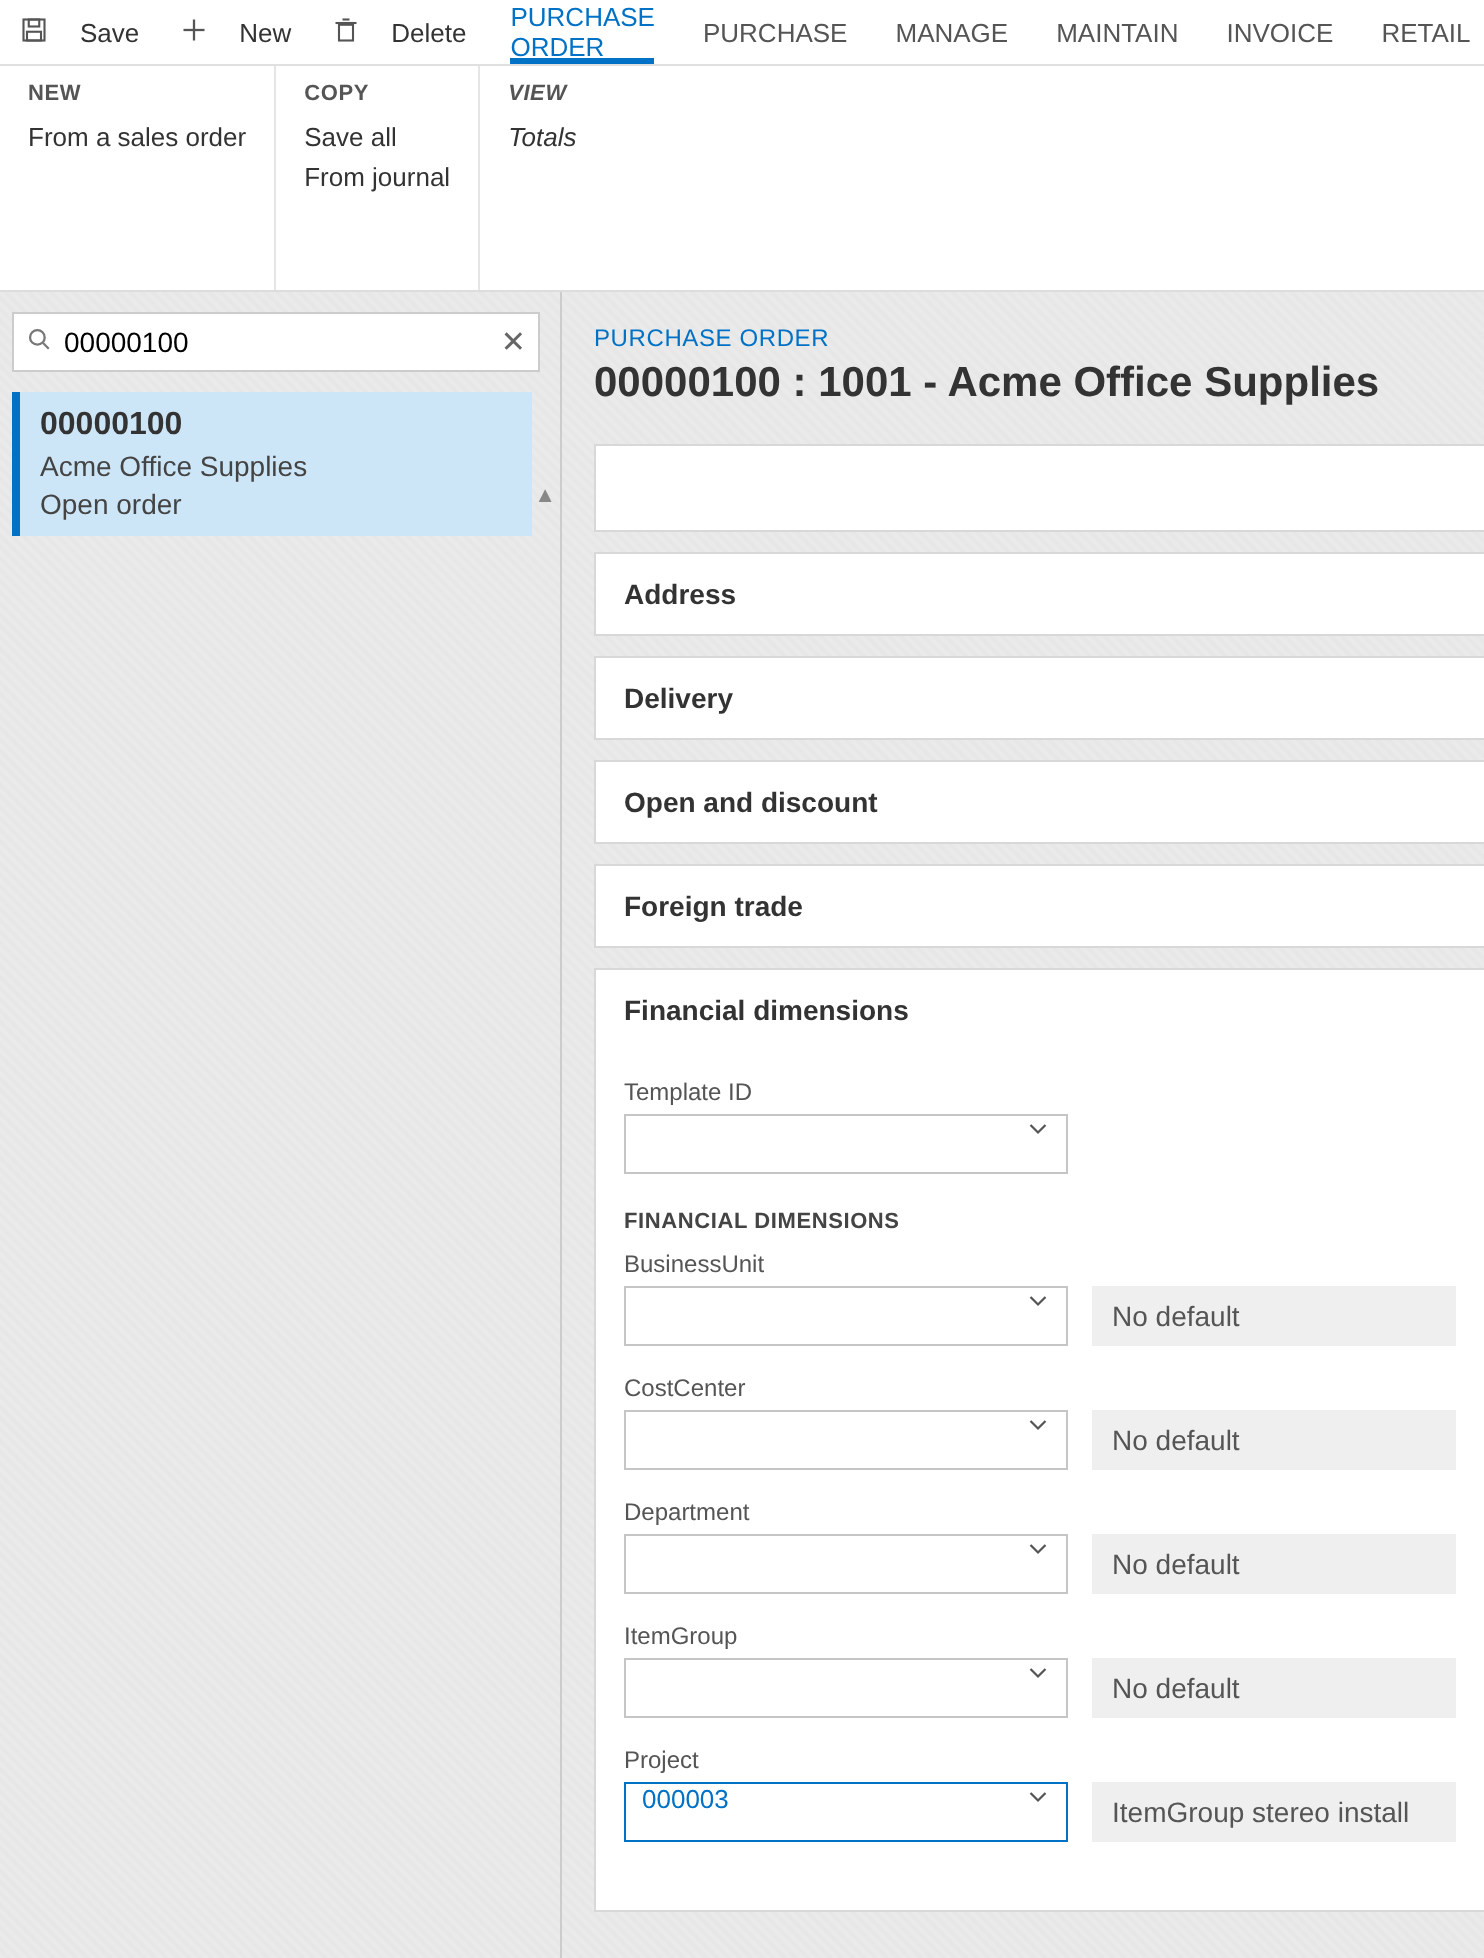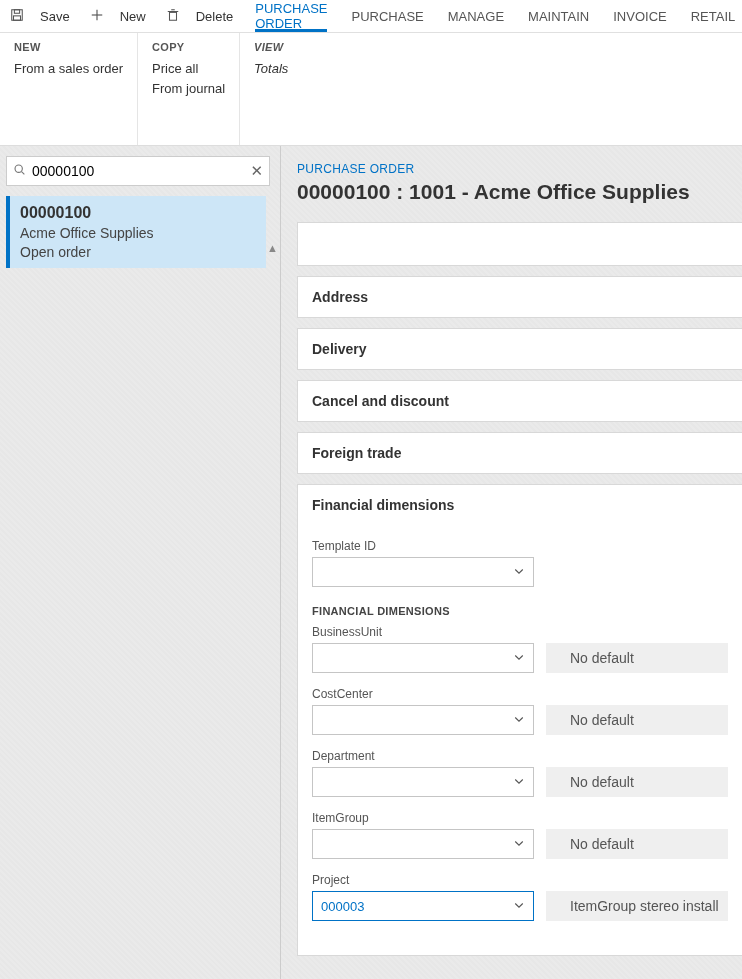--- a/index.html
+++ b/index.html
@@ -186,42 +186,41 @@
     letter-spacing: 0.3px;
   }
   .combo-row {
     display: flex;
     align-items: center;
     gap: 12px;
     margin-bottom: 14px;
   }
   .combo {
     display: flex;
-    align-items: center;
     justify-content: space-between;
     width: 222px;
     height: 30px;
     border: 1px solid #c5c5c5;
     background: #fff;
     padding: 0 8px;
     cursor: pointer;
   }
   .combo.selected { border-color: #0072c6; }
   .combo .val { font-size: 13px; color: #333; }
   .combo .val.sel { color: #0072c6; }
   .combo svg { width: 12px; height: 12px; color: #555; }
   .default-text {
     font-size: 14px;
     color: #555;
     background: #efefef;
     flex: 1;
     height: 30px;
     display: flex;
     align-items: center;
-    padding-left: 24px;
+    padding-left: 10px;
   }
 </style>
 </head>
 <body>
 
 <div class="top-toolbar">
   <div class="tb-btn">
     <span>
       <svg viewBox="0 0 16 16" fill="none" stroke="#555" stroke-width="1.2">
           <rect x="2" y="2" width="12" height="12"></rect>
@@ -274,21 +273,21 @@
   </div>
 </div>
 
 <div class="ribbon">
   <div class="ribbon-group">
     <div class="ribbon-group-title">NEW</div>
     <div class="ribbon-link">From a sales order</div>
   </div>
   <div class="ribbon-group">
     <div class="ribbon-group-title">COPY</div>
-    <div class="ribbon-link">Price all</div>
+    <div class="ribbon-link">Save all</div>
     <div class="ribbon-link">From journal</div>
   </div>
   <div class="ribbon-group">
     <div class="ribbon-group-title">VIEW</div>
     <div class="ribbon-link">Totals</div>
   </div>
 </div>
 
 <div class="main-area">
 
@@ -311,21 +310,21 @@
     <div class="scroll-arrow">▲</div>
   </div>
 
   <div class="right-pane">
     <div class="crumb">PURCHASE ORDER</div>
     <div class="page-title">00000100 : 1001 - Acme Office Supplies</div>
 
     <div class="section empty"></div>
     <div class="section">Address</div>
     <div class="section">Delivery</div>
-    <div class="section">Cancel and discount</div>
+    <div class="section">Open and discount</div>
     <div class="section">Foreign trade</div>
 
     <div class="section open">Financial dimensions</div>
     <div class="section-body">
       <div class="field-label">Template ID</div>
       <div class="combo">
         <span class="val"></span>
         <span><svg viewBox="0 0 16 16" fill="none" stroke="#555" stroke-width="1.5">
               <polyline points="3,6 8,11 13,6"></polyline>
             </svg></span>

